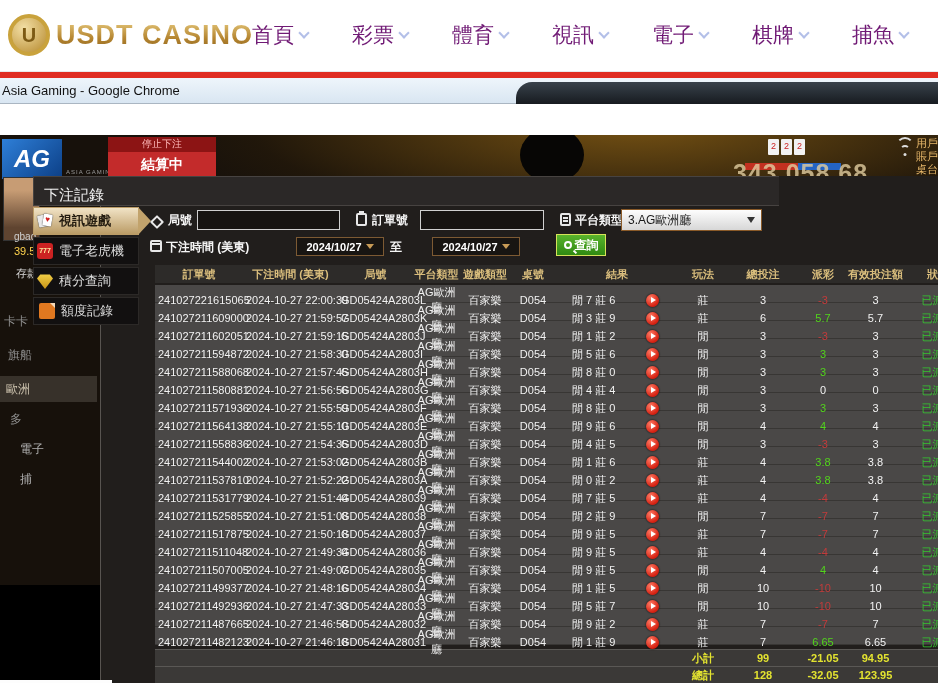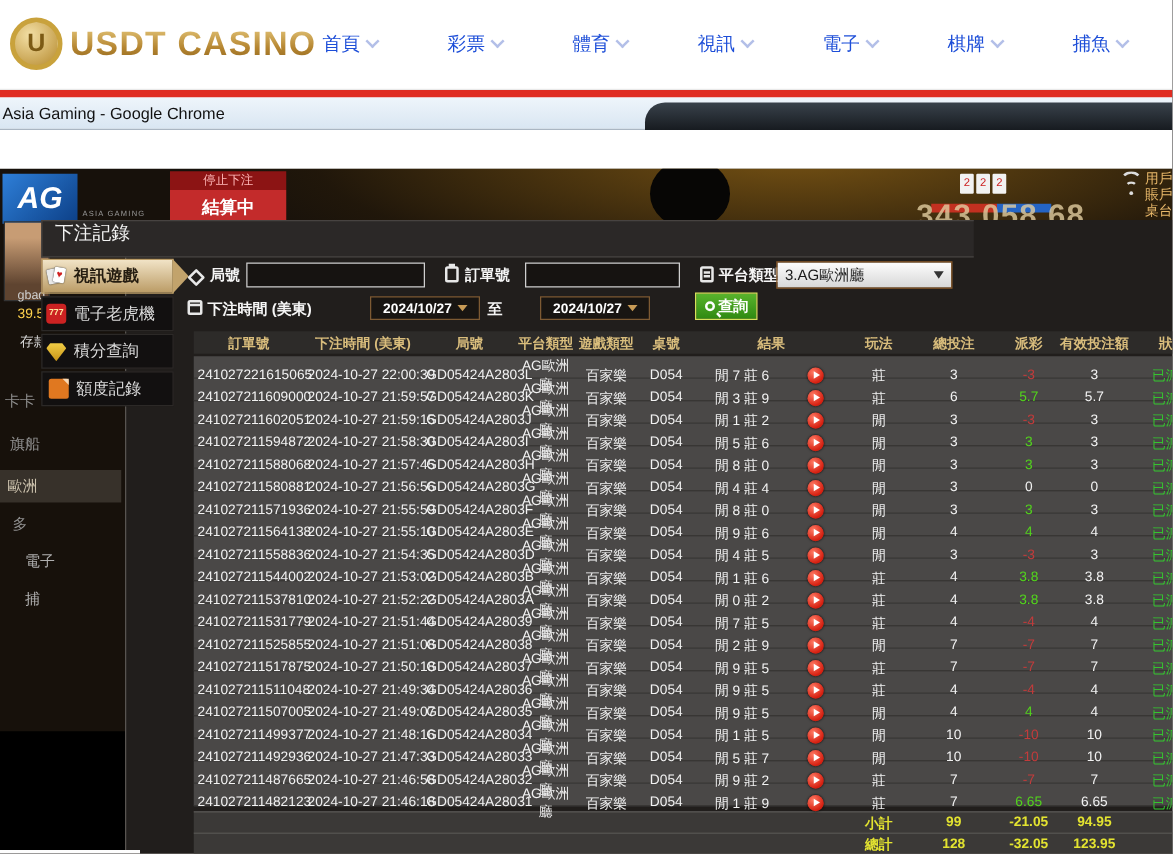--- a/index.html
+++ b/index.html
@@ -16,21 +16,21 @@
           background:radial-gradient(circle at 35% 30%, #f3dfa5, #b68a2e); position:relative; }
   .coin::after { content:"U"; position:absolute; left:0; top:0; width:100%; height:100%;
                  display:flex; align-items:center; justify-content:center;
                  font-weight:bold; font-size:20px; color:#7c5a14; }
   .logo-text { font-size:27px; font-weight:bold; letter-spacing:1px;
                background:linear-gradient(180deg,#e7ca7e 0%,#b4842f 60%,#8f6620 100%);
                -webkit-background-clip:text; background-clip:text; color:transparent; }
   .nav { position:absolute; left:230px; top:0; width:700px; height:70px;
          display:flex; align-items:center; justify-content:space-around; }
   .nav-item { display:flex; align-items:center; gap:6px; cursor:pointer; }
-  .nav-label { font-size:15px; color:#1d4ed8; }
+  .nav-label { font-size:21px; color:#701a75; }
   .chev { width:8px; height:8px; border-right:2px solid #b3bfe8; border-bottom:2px solid #b3bfe8;
           transform:rotate(45deg); margin-top:-4px; }
   
   .red-bar { position:absolute; left:0; top:72px; width:938px; height:6px; background:#e02c22; }
   .title-bar { position:absolute; left:0; top:78px; width:938px; height:26px;
                background:linear-gradient(180deg,#eef5fb,#d9e6f2); border-bottom:1px solid #aab6c2;text-align:center; }
   .title-text { position:absolute; left:2px; top:5px; font-size:13px; color:#111; }
   .title-dark { position:absolute; left:516px; top:4px; width:422px; height:22px;
                 background:linear-gradient(180deg,#39424b,#171b20); border-radius:16px 0 0 0; }
   .url-bar { position:absolute; left:0; top:104px; width:938px; height:31px;
@@ -39,21 +39,21 @@
                border:1px solid #b5b5b5; border-radius:3px; font-size:14px; color:#2b2b2b;
                display:flex; align-items:center; padding-left:10px; }
   
   .game-bg { position:absolute; left:0; top:135px; width:938px; height:548px; background:#17110b; overflow:hidden; }
   .glow { position:absolute; left:180px; top:-40px; width:760px; height:140px;
           background:radial-gradient(ellipse at 60% 20%, rgba(150,104,22,.75), rgba(60,40,8,.25) 60%, transparent 75%); }
   .ag-logo { position:absolute; left:2px; top:4px; width:60px; height:40px;
              background:linear-gradient(135deg,#2e7fd8,#0c3f86); display:flex; align-items:center; justify-content:center;
              color:#fff; font-weight:bold; font-size:24px; font-style:italic; }
   .ag-sub { position:absolute; left:66px; top:34px; font-size:6px; color:#9a9a9a; letter-spacing:1px; }
-  .stop-panel { position:absolute; left:136px; top:2px; width:93px; height:42px; }
+  .stop-panel { position:absolute; left:108px; top:2px; width:108px; height:42px;font-family:Liberation Mono, monospace; }
   .stop-top { height:15px; background:#8c1414; color:#ffb9b9; font-size:10px; text-align:center; line-height:15px; }
   .stop-bottom { height:27px; background:#c32b2b; color:#fff; font-size:14px; font-weight:bold; text-align:center; line-height:26px; }
   .dealer { position:absolute; left:3px; top:42px; width:37px; height:64px;
             background:linear-gradient(180deg,#c79c74 20%,#5f4430 80%); border:1px solid #333; }
   .bg-dim { color:#8f8f8f; position:absolute; font-size:12px; }
   .bg-cards2 { position:absolute; left:768px; top:4px; display:flex; gap:2px; }
   .mini-card { width:11px; height:16px; background:#f2f2f2; border-radius:1px; color:#c22; font-size:9px; text-align:center; line-height:15px; }
   .rb-bar { position:absolute; left:745px; top:28px; width:96px; height:7px;
             background:linear-gradient(90deg,#c23020 0 55%, #2464c4 55% 100%); }
   .big-num { position:absolute; left:733px; top:24px; font-size:25px; font-weight:bold; color:rgba(225,205,160,.8); letter-spacing:1px; }
@@ -65,21 +65,21 @@
   .wifi .w3 { width:3px; height:3px; background:#ddd; border:none; border-radius:50%; bottom:-1px; }
   .right-labels { position:absolute; left:916px; top:2px; font-size:11px; color:#e8b86a; line-height:13px; white-space:nowrap; }
   .black-patch { position:absolute; left:0; top:450px; width:100px; height:98px; background:#000; }
   .euro-row { position:absolute; left:0; top:241px; width:97px; height:26px; background:#37312a; color:#cfc5b0; font-size:12px; line-height:26px; padding-left:6px; }
   .white-sliver { position:absolute; left:0; top:680px; width:112px; height:3px; background:#fdfdfd; }
   
   .popup-body { position:absolute; left:100px; top:176px; width:838px; height:507px;
                 background:#211e1c; border-left:1px solid #585450; }
   .popup-titlebar { position:absolute; left:33px; top:176px; width:746px; height:30px;
                     background:#2b2827; border:1px solid #474341; border-right:none;
-                    color:#f2f2f2; font-size:15px; display:flex; align-items:flex-start; padding-left:10px; }
+                    color:#f2f2f2; font-size:15px; display:flex; align-items:flex-end; padding-left:10px; }
   .sidebar { position:absolute; left:33px; top:207px; width:122px; }
   .side-item { position:relative; width:106px; height:28px; margin-bottom:2px; background:#121010;
                border:1px solid #2c2927; display:flex; align-items:center; gap:6px; padding-left:3px;
                color:#dcdcdc; font-size:13px; cursor:pointer; }
   .side-item.sel { background:linear-gradient(180deg,#f1e3c6,#bb9c66); color:#241c10; font-weight:bold; border-color:#bb9c66; }
   .side-item.sel::after { content:""; position:absolute; left:104px; top:-1px;
                border-top:14px solid transparent; border-bottom:14px solid transparent; border-left:13px solid #c2a36c; }
   .s-ico { width:16px; height:16px; position:relative; flex:0 0 16px; }
   .ico-cards::before { content:""; position:absolute; left:1px; top:2px; width:9px; height:12px; background:#e9e9e9; border-radius:1px; transform:rotate(-12deg); box-shadow:0 0 1px #000; }
   .ico-cards::after { content:"♥"; position:absolute; left:6px; top:1px; width:9px; height:12px; background:#fff; border-radius:1px; transform:rotate(10deg); color:#d02020; font-size:8px; text-align:center; line-height:12px; box-shadow:0 0 1px #000; }

